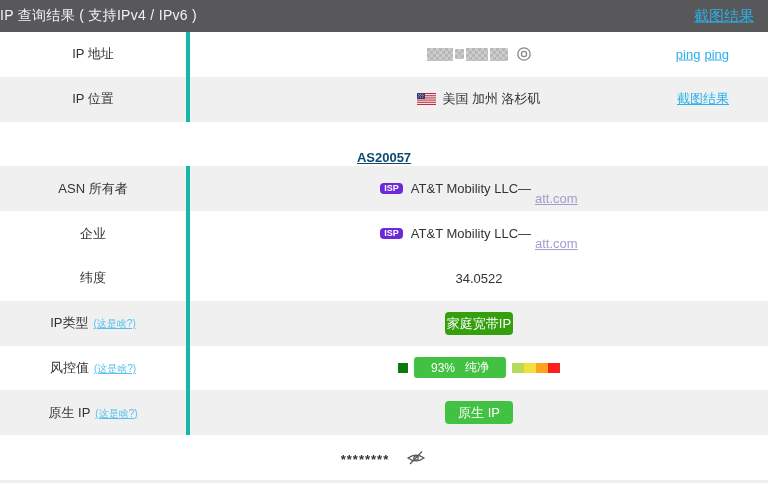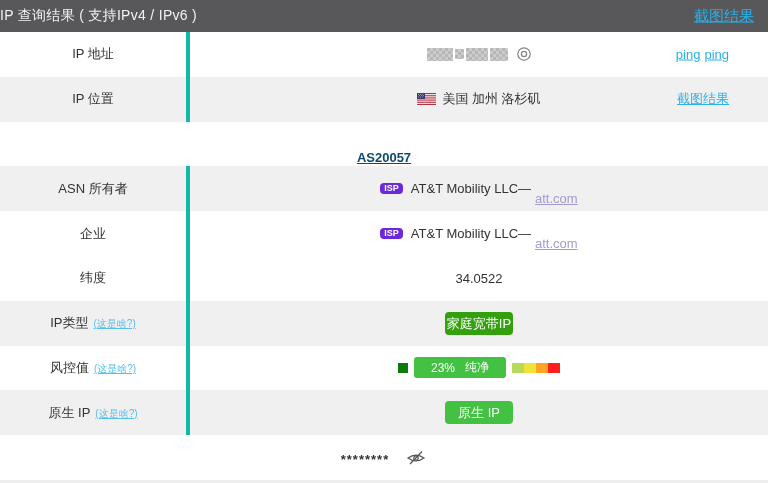--- a/index.html
+++ b/index.html
@@ -214,21 +214,21 @@
 
     <div class="row">
       <div class="cell-label">
         <span>风控值</span>
         <a class="help-link">(这是啥?)</a>
       </div>
       <div class="cell-value">
         <span class="risk-bar">
           <span class="risk-square"></span>
           <span class="risk-label">
-            <span>23%</span>
+            <span>93%</span>
             <span>纯净</span>
           </span>
           <span class="risk-segs">
             <span class="risk-seg" style="background: rgb(184, 218, 91);"></span>
             <span class="risk-seg" style="background: rgb(237, 227, 59);"></span>
             <span class="risk-seg" style="background: rgb(255, 163, 33);"></span>
             <span class="risk-seg" style="background: rgb(255, 30, 30);"></span>
           </span>
         </span>
       </div>

